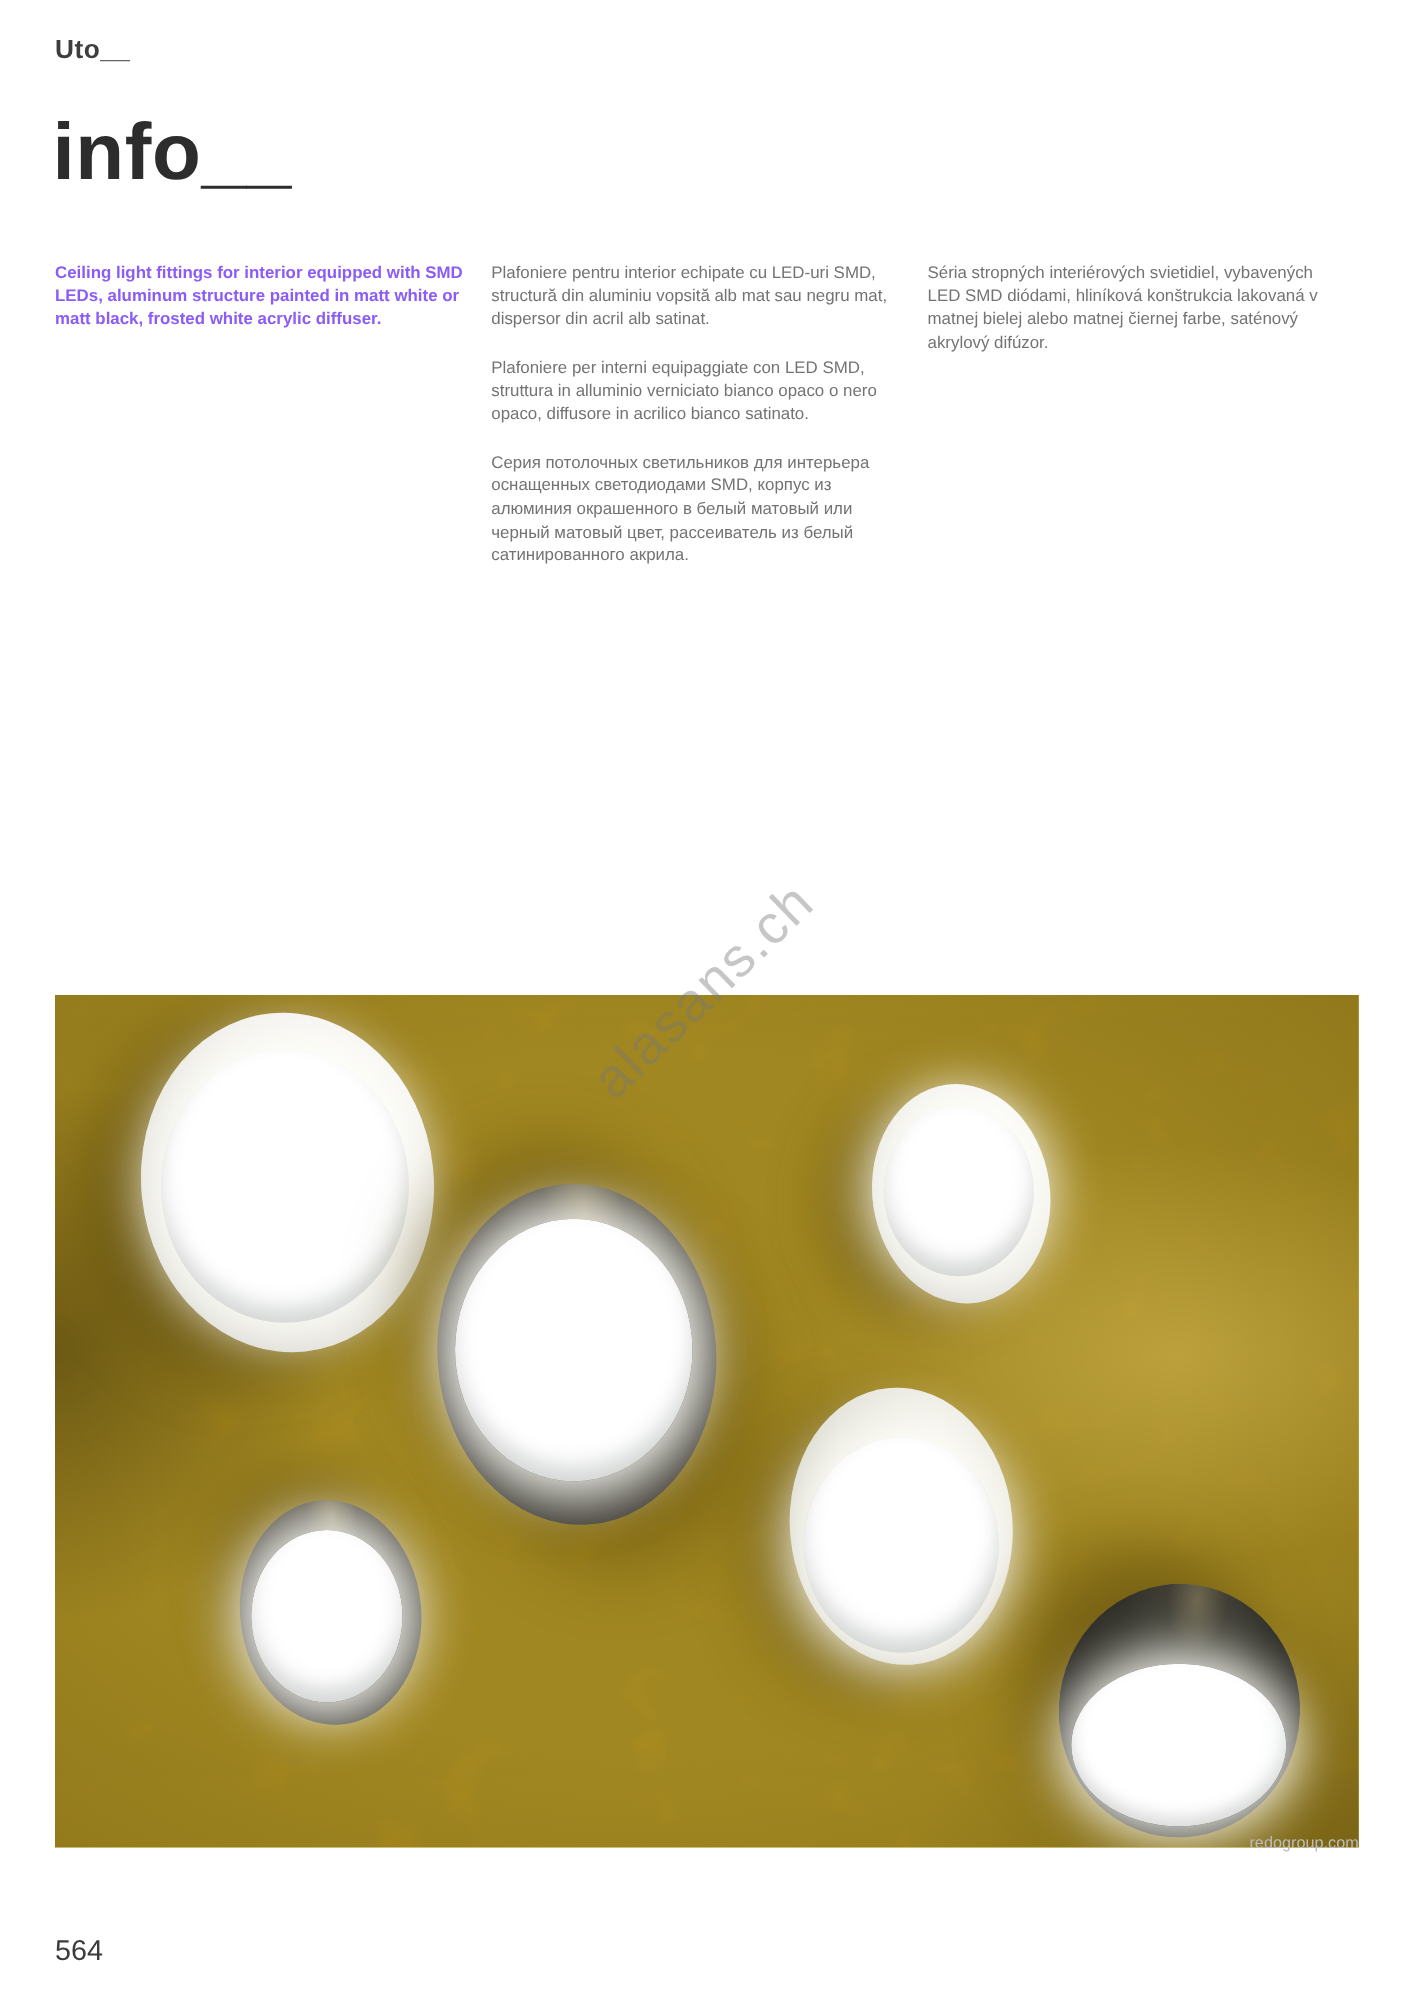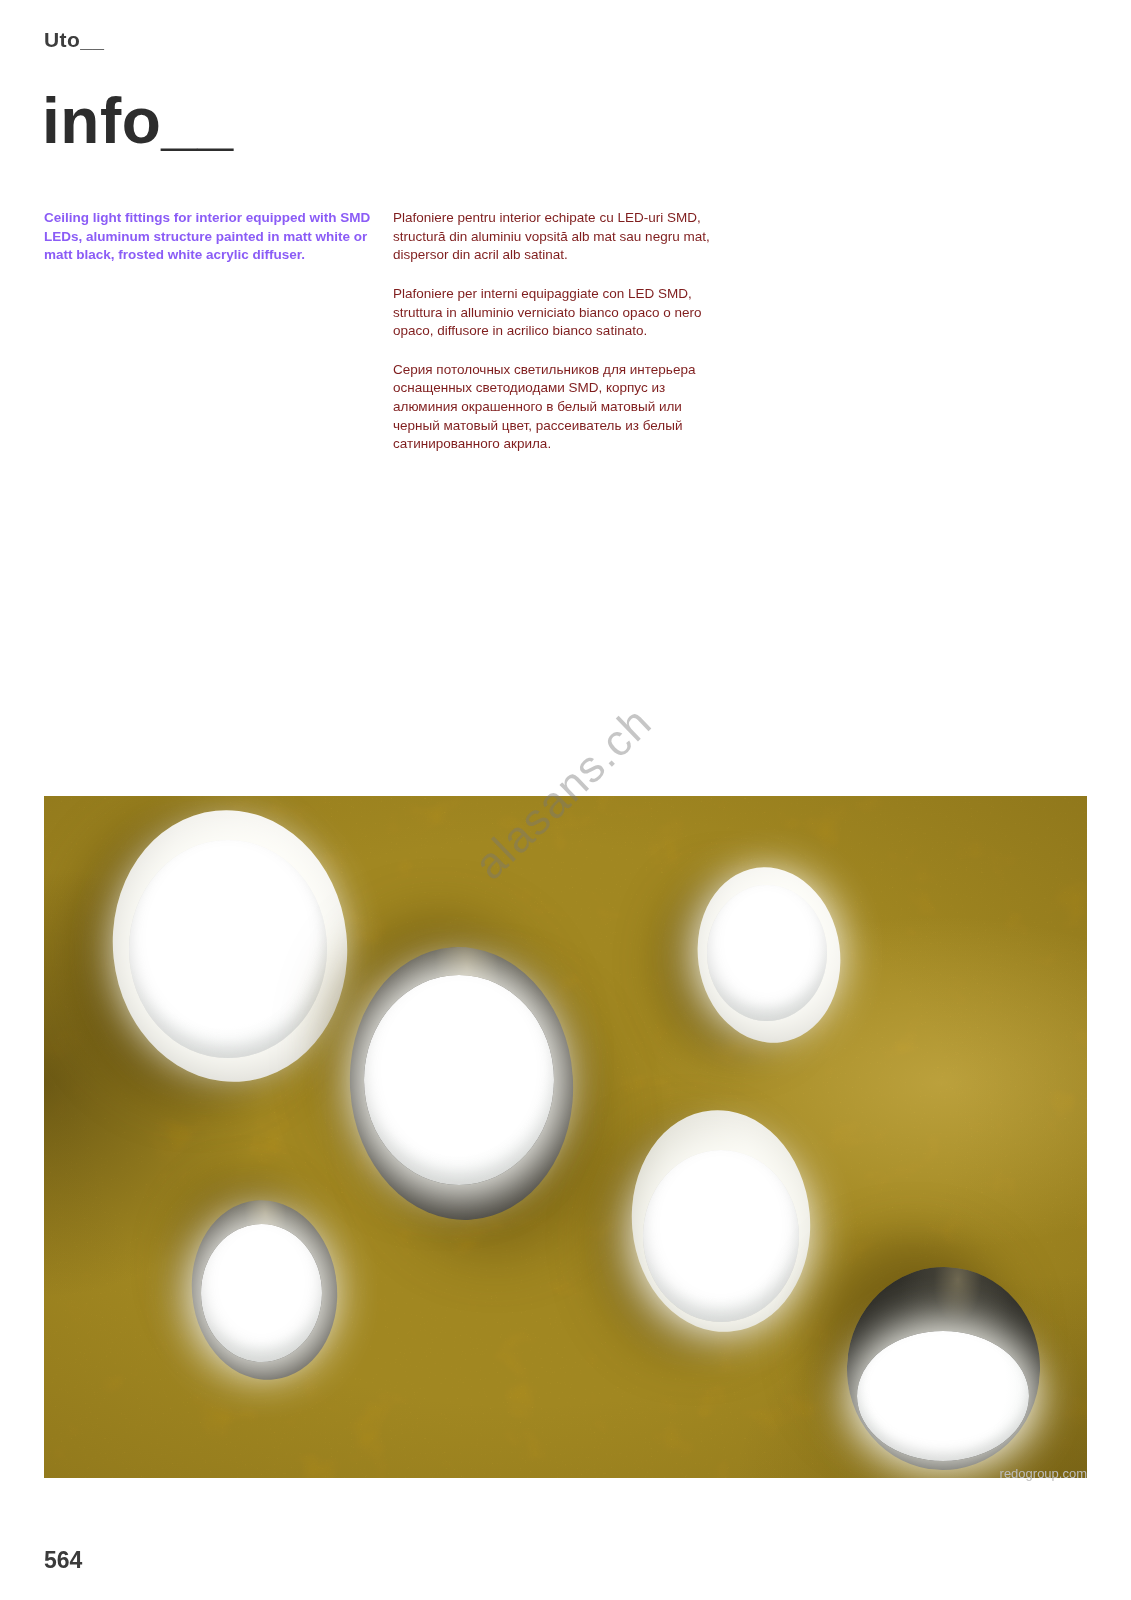--- a/index.html
+++ b/index.html
@@ -41,21 +41,21 @@
     left: 44px;
     top: 209px;
     width: 1032px;
     display: flex;
   }
   .col {
     width: 331px;
     margin-right: 18px;
     font-size: 13.5px;
     line-height: 1.38;
-    color: #7f1d1d;
+    color: #737373;
   }
   .col:last-child { margin-right: 0; }
   .col p { margin: 0 0 20px 0; }
   .col-en { font-weight: 700; color: #8b5cf6; }
 
   
   .photo {
     position: absolute;
     left: 44px;
     top: 796px;
@@ -137,21 +137,21 @@
     z-index: 20;
     pointer-events: none;
   }
 
   
   .page-number {
     position: absolute;
     left: 44px;
     top: 1547px;
     font-size: 23px;
-    font-weight: 700;
+    font-weight: 400;
     color: #3b3b3b;
   }
   .website {
     position: absolute;
     right: 44px;
     top: 1466px;
     font-size: 13px;
     color: #bdbdbd;
   }
 </style>
@@ -166,20 +166,21 @@
   <div class="columns">
     <div class="col col-en">
       <p>Ceiling light fittings for interior equipped with SMD LEDs, aluminum structure painted in matt white or matt black, frosted white acrylic diffuser.</p>
     </div>
     <div class="col">
       <p>Plafoniere pentru interior echipate cu LED-uri SMD, structură din aluminiu vopsită alb mat sau negru mat, dispersor din acril alb satinat.</p>
       <p>Plafoniere per interni equipaggiate con LED SMD, struttura in alluminio verniciato bianco opaco o nero opaco, diffusore in acrilico bianco satinato.</p>
       <p>Серия потолочных светильников для интерьера оснащенных светодиодами SMD, корпус из алюминия окрашенного в белый матовый или черный матовый цвет, рассеиватель из белый сатинированного акрила.</p>
     </div>
     <div class="col">
+      <p>Séria stropných interiérových svietidiel, vybavených LED SMD diódami, hliníková konštrukcia lakovaná v matnej bielej alebo matnej čiernej farbe, saténový akrylový difúzor.</p>
     </div>
   </div>
 
   <figure class="photo">
     <svg class="tex" width="1043" height="682">
       <defs>
         <filter id="mottle" x="0" y="0" width="100%" height="100%">
           <feTurbulence type="fractalNoise" baseFrequency="0.02 0.022" numOctaves="3" seed="8"></feTurbulence>
           <feColorMatrix type="matrix" values="0 0 0 0 0.30  0 0 0 0 0.24  0 0 0 0 0.04  0.8 0.8 0.8 0 0"></feColorMatrix>
         </filter>

